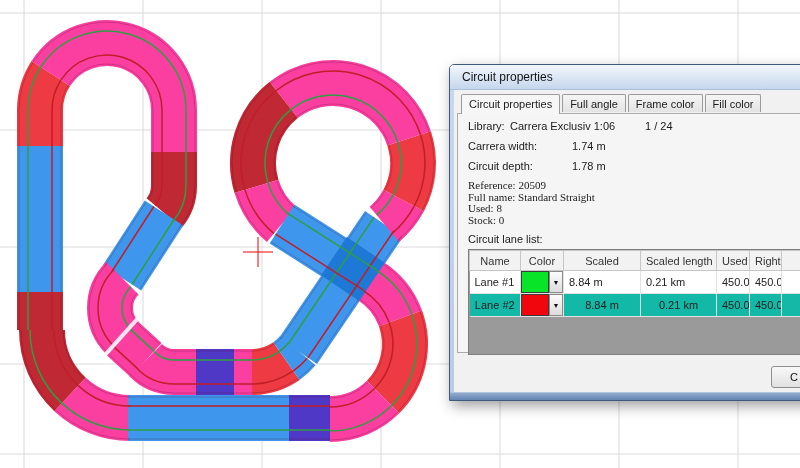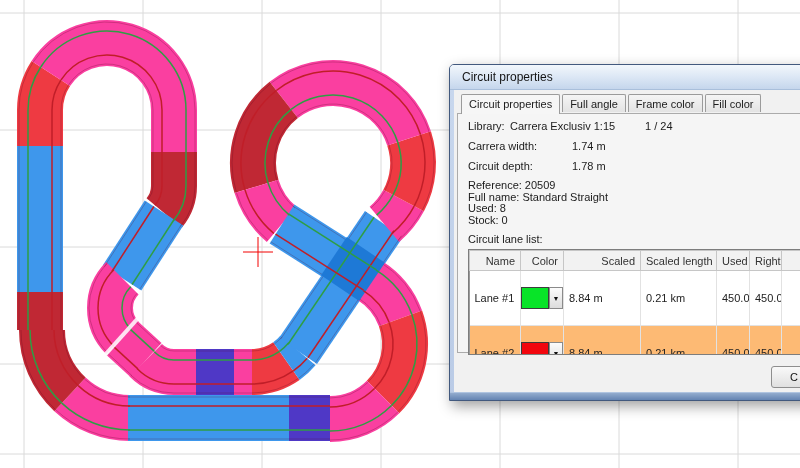--- a/index.html
+++ b/index.html
@@ -25,30 +25,30 @@
   .tab{padding:3px 7px 2px;background:linear-gradient(#F5F5F5,#E3E3E3);
        border:1px solid #9B9B9B;border-bottom:none;border-radius:2px 2px 0 0;white-space:nowrap;}
   .tab.active{background:#F6F6F6;position:relative;z-index:2;margin-bottom:-2px;padding-bottom:4px;}
   .panel{position:absolute;left:3px;right:-1px;top:23px;height:240px;box-sizing:border-box;
          background:#F5F5F5;border:1px solid #ABABAB;padding:6px 10px;
          font-size:11px;color:#1b1b1b;}
   .frow{display:flex;margin-bottom:7px;line-height:13px;}
   .lab{width:104px;flex:none;}
   .lab.lib{width:42px;}
   .val.libv{width:135px;flex:none;}
-  .lines div{line-height:11.5px;}
+  .lines div{line-height:11.5px;font-family:Liberation Serif, serif;}
   .lanelabel{margin:3px 0 3px;line-height:13px;}
   .tablewrap{height:104px;overflow:hidden;background:#9A9A9A;border:1px solid #7D7D7D;}
   table{border-collapse:collapse;table-layout:fixed;width:358px;font-size:11px;color:#222;}
-  th{background:#F2F2F2;border:1px solid #C6C6C6;font-weight:normal;text-align:right;
+  th{background:#F2F2F2;border:1px solid #C6C6C6;font-weight:normal;text-align:center;
      padding:2px 5px;height:15px;color:#333;white-space:nowrap;overflow:hidden;}
   td{border-right:1px solid #E2E2E2;border-bottom:1px solid #E2E2E2;
-     padding:16px 5px;height:22px;white-space:nowrap;overflow:hidden;}
+     padding:0 5px;height:22px;white-space:nowrap;overflow:hidden;}
   tr.r1 td{background:#FFFFFF;}
-  tr.r2 td{background:#fdba74;}
+  tr.r2 td{background:#14b8a6;text-align:center;}
   td.colorcell{padding:0;}
   .ccin{display:flex;height:22px;align-items:stretch;}
   .swatch{flex:1;border:1px solid #3C3C3C;box-sizing:border-box;}
   .dropbtn{width:14px;flex:none;background:linear-gradient(#FCFCFC,#DCDCDC);
      border:1px solid #8A8A8A;box-sizing:border-box;display:flex;align-items:center;justify-content:center;}
   .arr{font-size:7px;line-height:7px;color:#111;}
   .close-btn{position:absolute;left:317px;top:276px;width:46px;height:22px;
      background:linear-gradient(#F9F9F9,#E0E0E0);border:1px solid #8E8E8E;border-radius:3px;
      font-family:"Liberation Sans", sans-serif;font-size:11px;color:#111;
      text-align:left;padding-left:18px;}
@@ -247,21 +247,21 @@
   <div class="dlg-client">
     <div class="tabs">
       <div class="tab active">Circuit properties</div>
       <div class="tab">Full angle</div>
       <div class="tab">Frame color</div>
       <div class="tab">Fill color</div>
     </div>
     <div class="panel">
       <div class="frow">
         <span class="lab lib">Library:</span>
-        <span class="val libv">Carrera Exclusiv 1:15</span>
+        <span class="val libv">Carrera Exclusiv 1:06</span>
         <span class="val">1 / 24</span>
       </div>
       <div class="frow">
         <span class="lab">Carrera width:</span>
         <span class="val">1.74 m</span>
       </div>
       <div class="frow">
         <span class="lab">Circuit depth:</span>
         <span class="val">1.78 m</span>
       </div>

